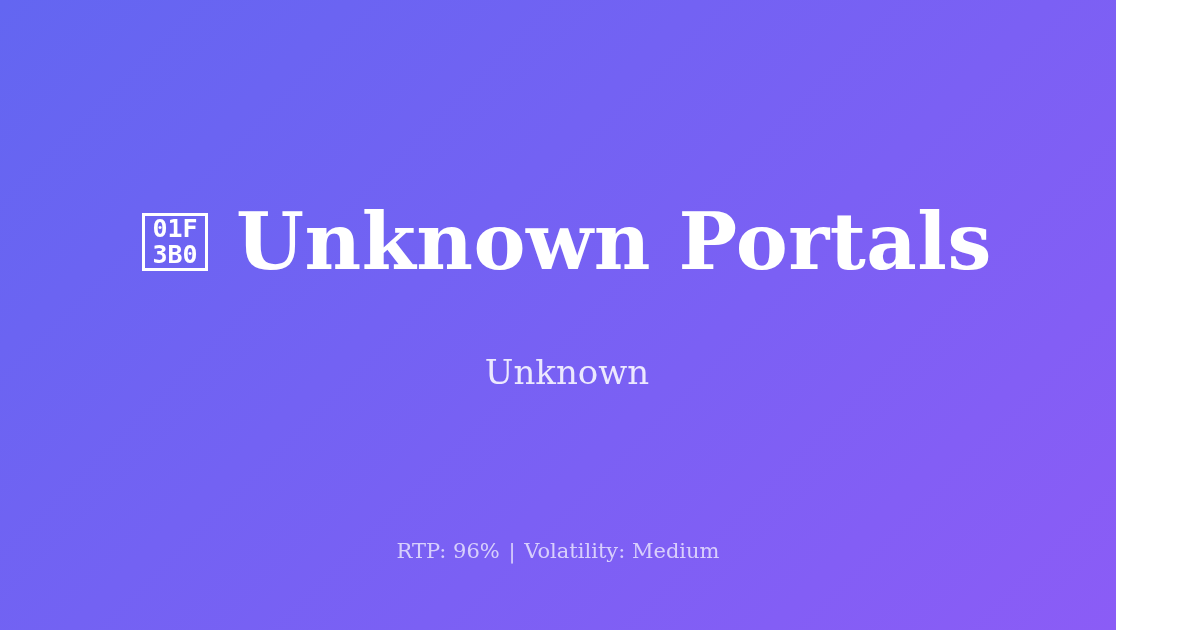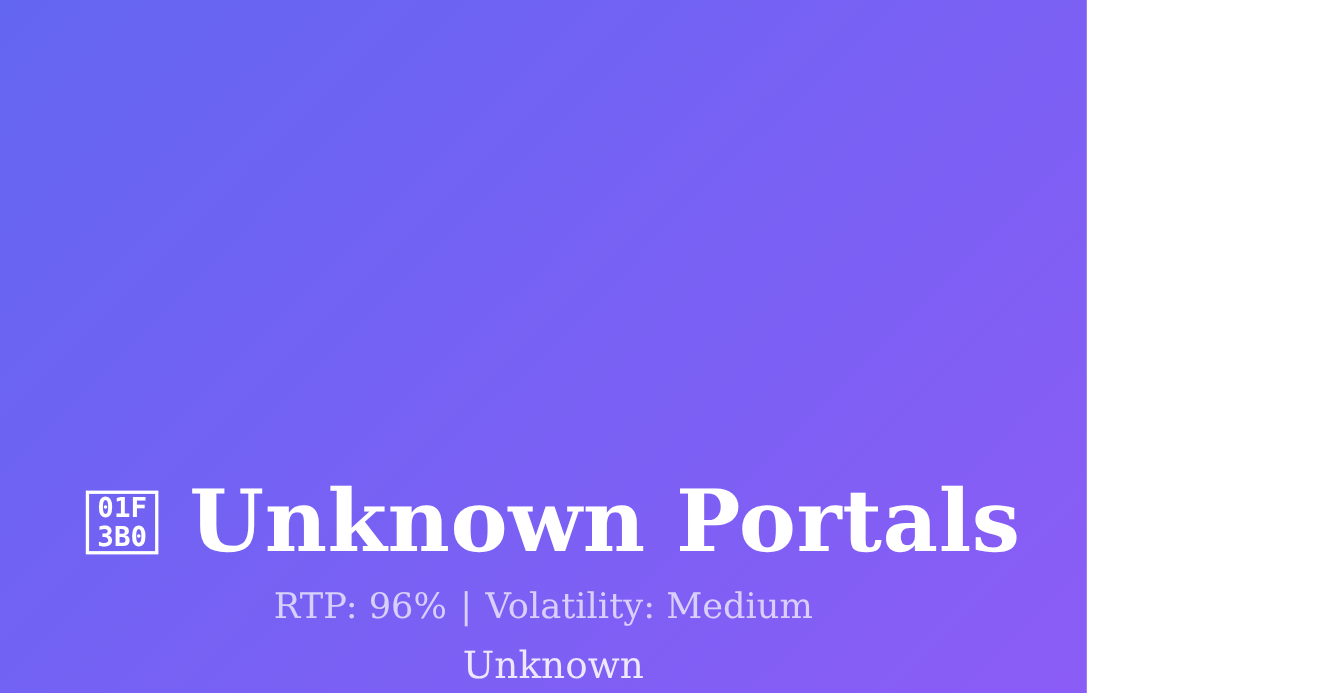--- a/index.html
+++ b/index.html
@@ -10,27 +10,27 @@
   body {
     width: 1200px;
     height: 630px;
     overflow: hidden;
     font-family: "DejaVu Serif", "Liberation Serif", serif;
   }
 
   .og-card {
     position: relative;
     box-sizing: border-box;
-    width: 988px;
+    width: 1116px;
     height: 630px;
     background: linear-gradient(135deg, #6366f1 0%, #8b5cf6 100%);
     display: flex;
     flex-direction: column;
     align-items: center;
-    justify-content: flex-end;
+    justify-content: center;
     overflow: hidden;
     padding-left: 18px;
   }
 
   .center-stack {
     display: flex;
     flex-direction: column;
     align-items: center;
     justify-content: center;
     width: 100%;
@@ -92,21 +92,21 @@
   }
 
   .game-stats {
     position: absolute;
     left: 0;
     right: 0;
     bottom: 64px;
     text-align: center;
     font-family: "DejaVu Serif", "Liberation Serif", serif;
     font-weight: 400;
-    font-size: 32px;
+    font-size: 21px;
     line-height: 30px;
     color: rgba(255, 255, 255, 0.70);
   }
 
   .stats-sep {
     padding: 0 2px;
   }
 </style>
 </head>
 <body>

